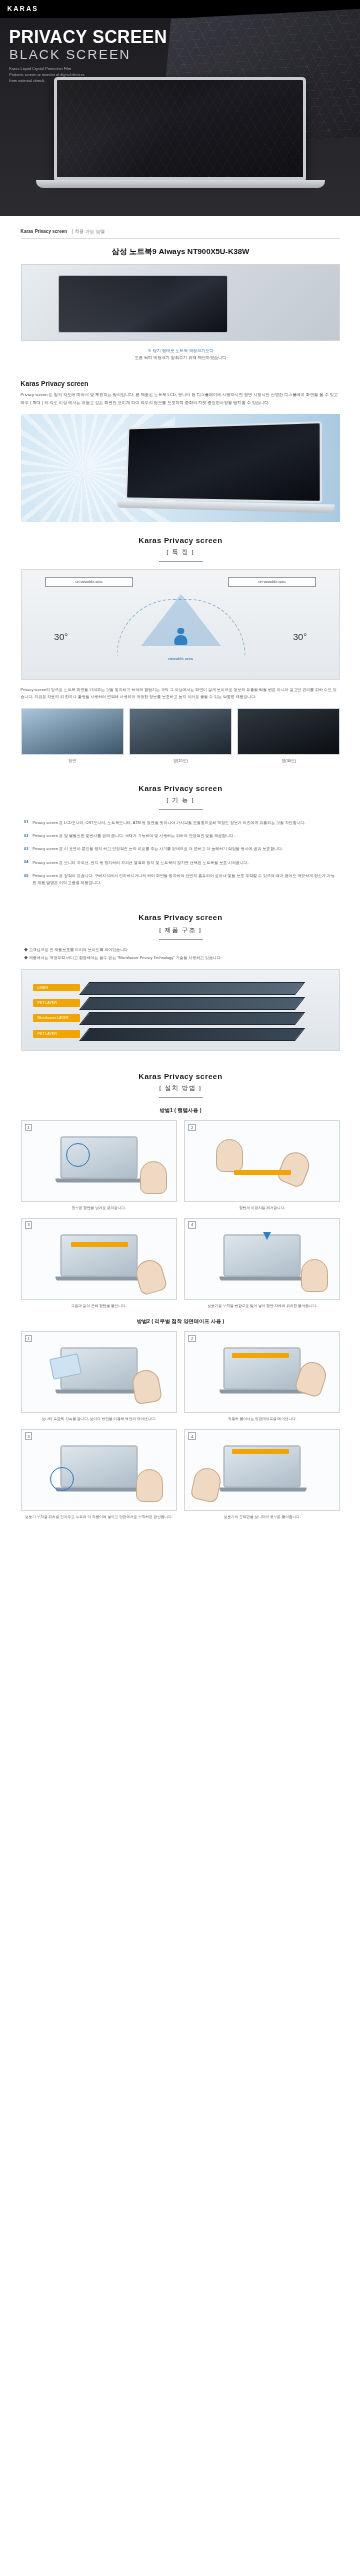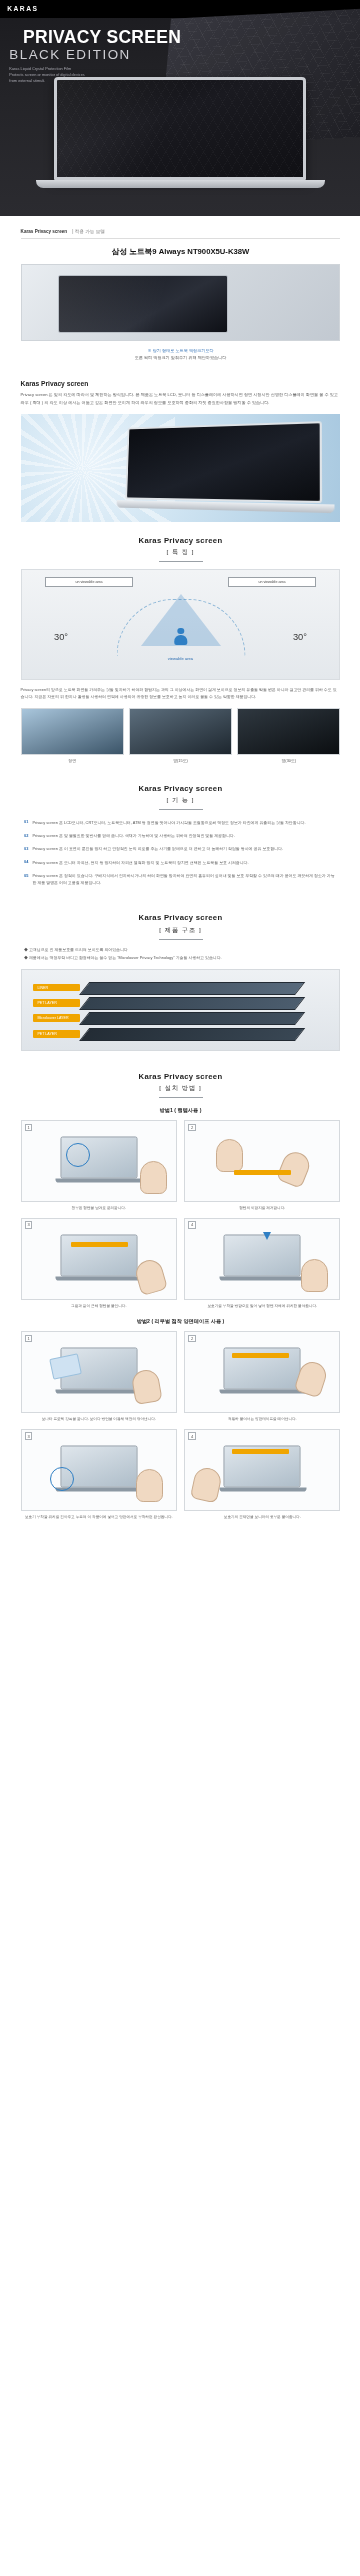--- a/index.html
+++ b/index.html
@@ -21,21 +21,21 @@
   }
   .hero .brandbar {
     position: absolute; top: 0; left: 0; width: 361px; height: 17.5px;
     background: #000;
     display: flex; align-items: center; padding-left: 7.2px;
   }
   .hero .brandbar .logo {
     color: #fff; font-size: 6.7px; letter-spacing: 1.5px; font-weight: bold;
   }
   .hero .title {
-    position: absolute; left: 23px; top: 27px;
+    position: absolute; left: 9px; top: 27px;
     color: #ffffff; font-size: 17.5px; font-weight: bold; letter-spacing: 0.3px;
   }
   .hero .subtitle {
     position: absolute; left: 9.3px; top: 47px;
     color: #cfcfd4; font-size: 13.4px; letter-spacing: 1.5px;
   }
   .hero .desc {
     position: absolute; left: 9.3px; top: 66px;
     color: #a8a8b0; font-size: 3.9px; line-height: 1.5;
   }
@@ -289,21 +289,21 @@
 <body>
 
 <div class="page">
 
   <div class="hero">
     <div class="brandbar">
       <span class="logo">KARAS</span>
     </div>
     <div class="hexpanel"></div>
     <div class="title">PRIVACY SCREEN</div>
-    <div class="subtitle">BLACK EDITION</div>
+    <div class="subtitle">BLACK SCREEN</div>
     <div class="desc">
       <div>Karas Liquid Crystal Protection Film</div>
       <div>Protects screen or monitor of digital devices</div>
       <div>from external stimuli.</div>
     </div>
     <div class="laptop">
       <div class="screen">
         <div class="hexes"></div>
         <div class="glow"></div>
       </div>

